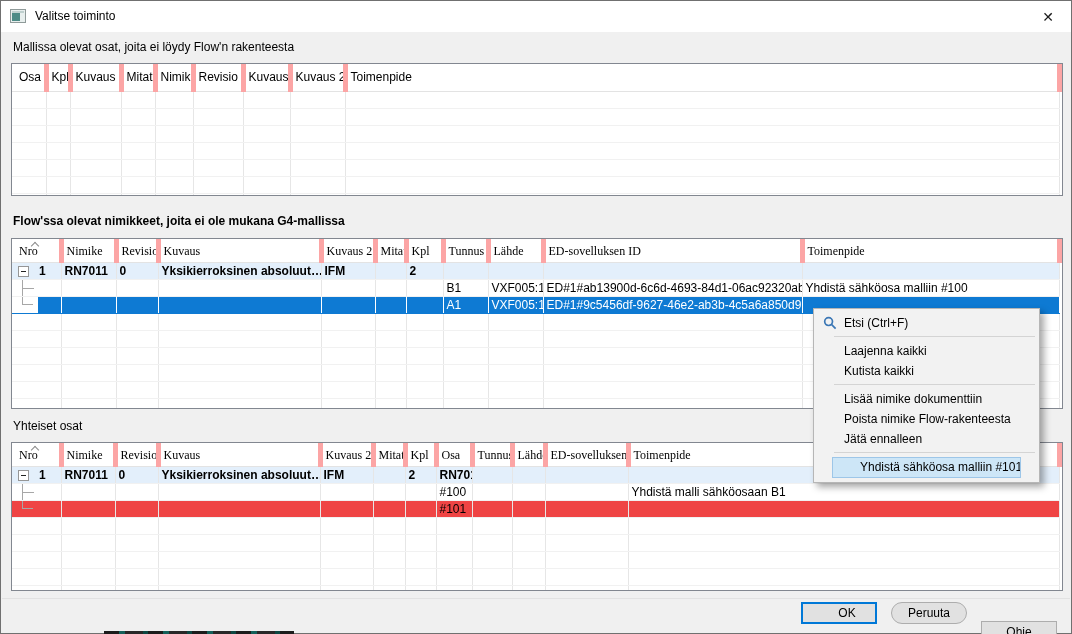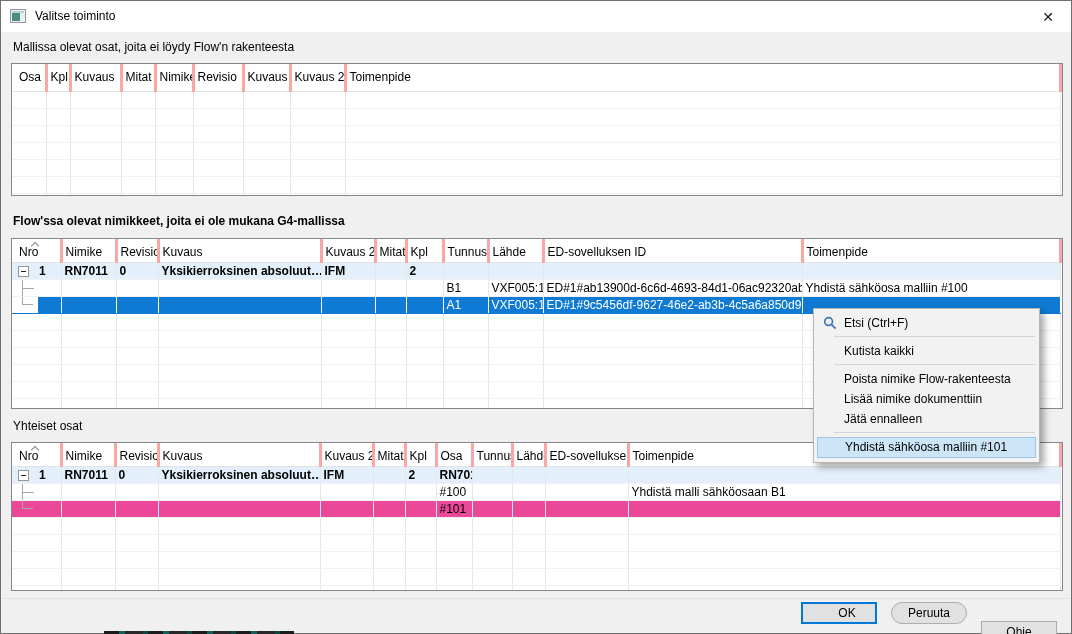--- a/index.html
+++ b/index.html
@@ -26,31 +26,31 @@
 
   
   .grid { position:absolute; left:10px; width:1052px; background:#fff;
           border:1px solid #828790; overflow:hidden; }
   #grid1 { top:62px;  height:133px; }
   #grid2 { top:237px; height:171px; }
   #grid3 { top:441px; height:149px; }
 
   table { width:100%; border-collapse:collapse; table-layout:fixed; }
   th { font-weight:normal; text-align:left; white-space:nowrap; overflow:hidden;
-       padding:0 3px; border-right:3px solid #fca5a5; border-bottom:1px solid #e3e3e3;
+       padding:0 3px; border-right:5px solid #fca5a5; border-bottom:1px solid #e3e3e3;
        position:relative; background:#fff; }
   #grid1 th { height:27px; vertical-align:middle; }
-  #grid2 th, #grid3 th { height:23px; vertical-align:bottom; padding-bottom:3px; }
+  #grid2 th, #grid3 th { height:23px; vertical-align:bottom; padding-bottom:3px;font-family:Liberation Serif, serif; }
   th:first-child { padding-left:7px; }
 
   td { height:17px; padding:0 3px; white-space:nowrap; overflow:hidden;
        border-right:1px solid #e6e6e6; border-bottom:1px solid #f1f1f1; }
 
   tr.hl td  { background:#e3effb; font-weight:bold; }
-  tr.alt td { background:#ec4899; }
+  tr.alt td { background:#ef4444; }
   tr.sel td { background:#0e7ad3; color:#fff; border-right-color:rgba(255,255,255,.5);
               border-bottom-color:#0e7ad3; }
   tr.sel td.tree { background:linear-gradient(90deg,#fff 0px,#fff 26px,#0e7ad3 26px); }
 
   td.tree { position:relative; }
   tr.hl td.tree { padding-left:27px; }
   .expander { position:absolute; left:6px; top:3px; width:11px; height:11px;
               border:1px solid #969696; background:#fff; }
   .expander::after { content:""; position:absolute; left:2px; right:2px; top:4px;
                      border-top:1px solid #222; }
@@ -64,21 +64,21 @@
   .sort-chevron { position:absolute; top:4px; left:20px; width:6px; height:6px;
                   border-left:1px solid #8a8a8a; border-top:1px solid #8a8a8a;
                   transform:rotate(45deg); }
 
   
   .context-menu { position:absolute; left:812px; top:307px; width:227px; z-index:20;
                   background:#f2f2f2; border:1px solid #b6b6b6; padding:4px 0;
                   box-shadow:4px 4px 7px rgba(0,0,0,.35); }
   .menu-item { position:relative; height:20px; line-height:20px; padding-left:30px;
                white-space:nowrap; overflow:hidden; }
-  .menu-item.highlight { background:#cde6f7; border:1px solid #9dc6e8; margin:0 3px;
+  .menu-item.highlight { background:#cde6f7; border:1px solid #9dc6e8; margin:0 18px;
                          padding-left:27px; height:21px; line-height:19px; }
   .menu-sep { border-top:1px solid #d4d4d4; margin:3px 4px 4px 20px; }
   .menu-ico { position:absolute; left:9px; top:3px; width:14px; height:14px; }
 
   
   .footer-sep { position:absolute; left:1px; right:1px; top:597px; border-top:1px solid #e2e2e2; }
   .btn { position:absolute; top:601px; width:76px; height:22px; background:#e1e1e1;
          border:1px solid #adadad; font-size:12px; text-align:center; line-height:19px;
          font-family:inherit; }
   .btn.default { border:2px solid #0078d7; line-height:17px; }
@@ -534,23 +534,24 @@
 
   <div class="context-menu">
     <div class="menu-item">
       <svg class="menu-ico" viewBox="0 0 14 14">
         <circle cx="5.6" cy="5.6" r="3.9" fill="none" stroke="#3b77b5" stroke-width="1.7"></circle>
         <line x1="8.7" y1="8.7" x2="12.6" y2="12.6" stroke="#3b77b5" stroke-width="1.7"></line>
       </svg>
       <span>Etsi (Ctrl+F)</span>
     </div>
     <div class="menu-sep"></div>
+    <div class="menu-item">Laajenna kaikki</div>
     <div class="menu-item">Kutista kaikki</div>
     <div class="menu-sep"></div>
+    <div class="menu-item">Lisää nimike dokumenttiin</div>
     <div class="menu-item">Poista nimike Flow-rakenteesta</div>
-    <div class="menu-item">Lisää nimike dokumenttiin</div>
     <div class="menu-item">Jätä ennalleen</div>
     <div class="menu-sep"></div>
     <div class="menu-item highlight">Yhdistä sähköosa malliin #101</div>
   </div>
 
   <div class="bg-sliver"></div>
 </div>
 
 </body></html>

